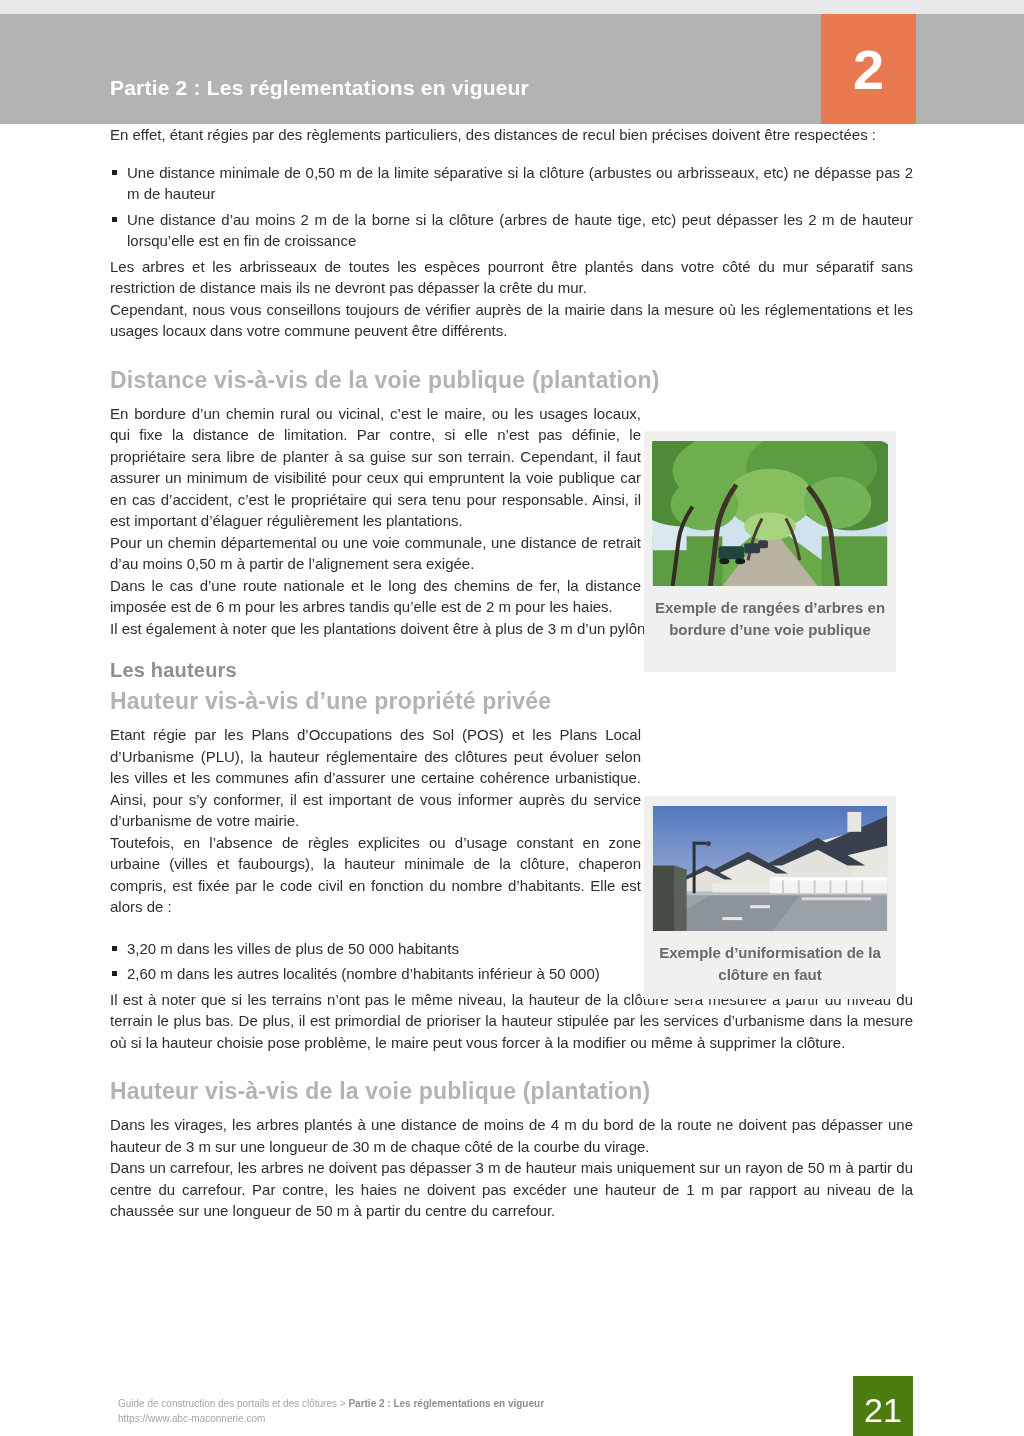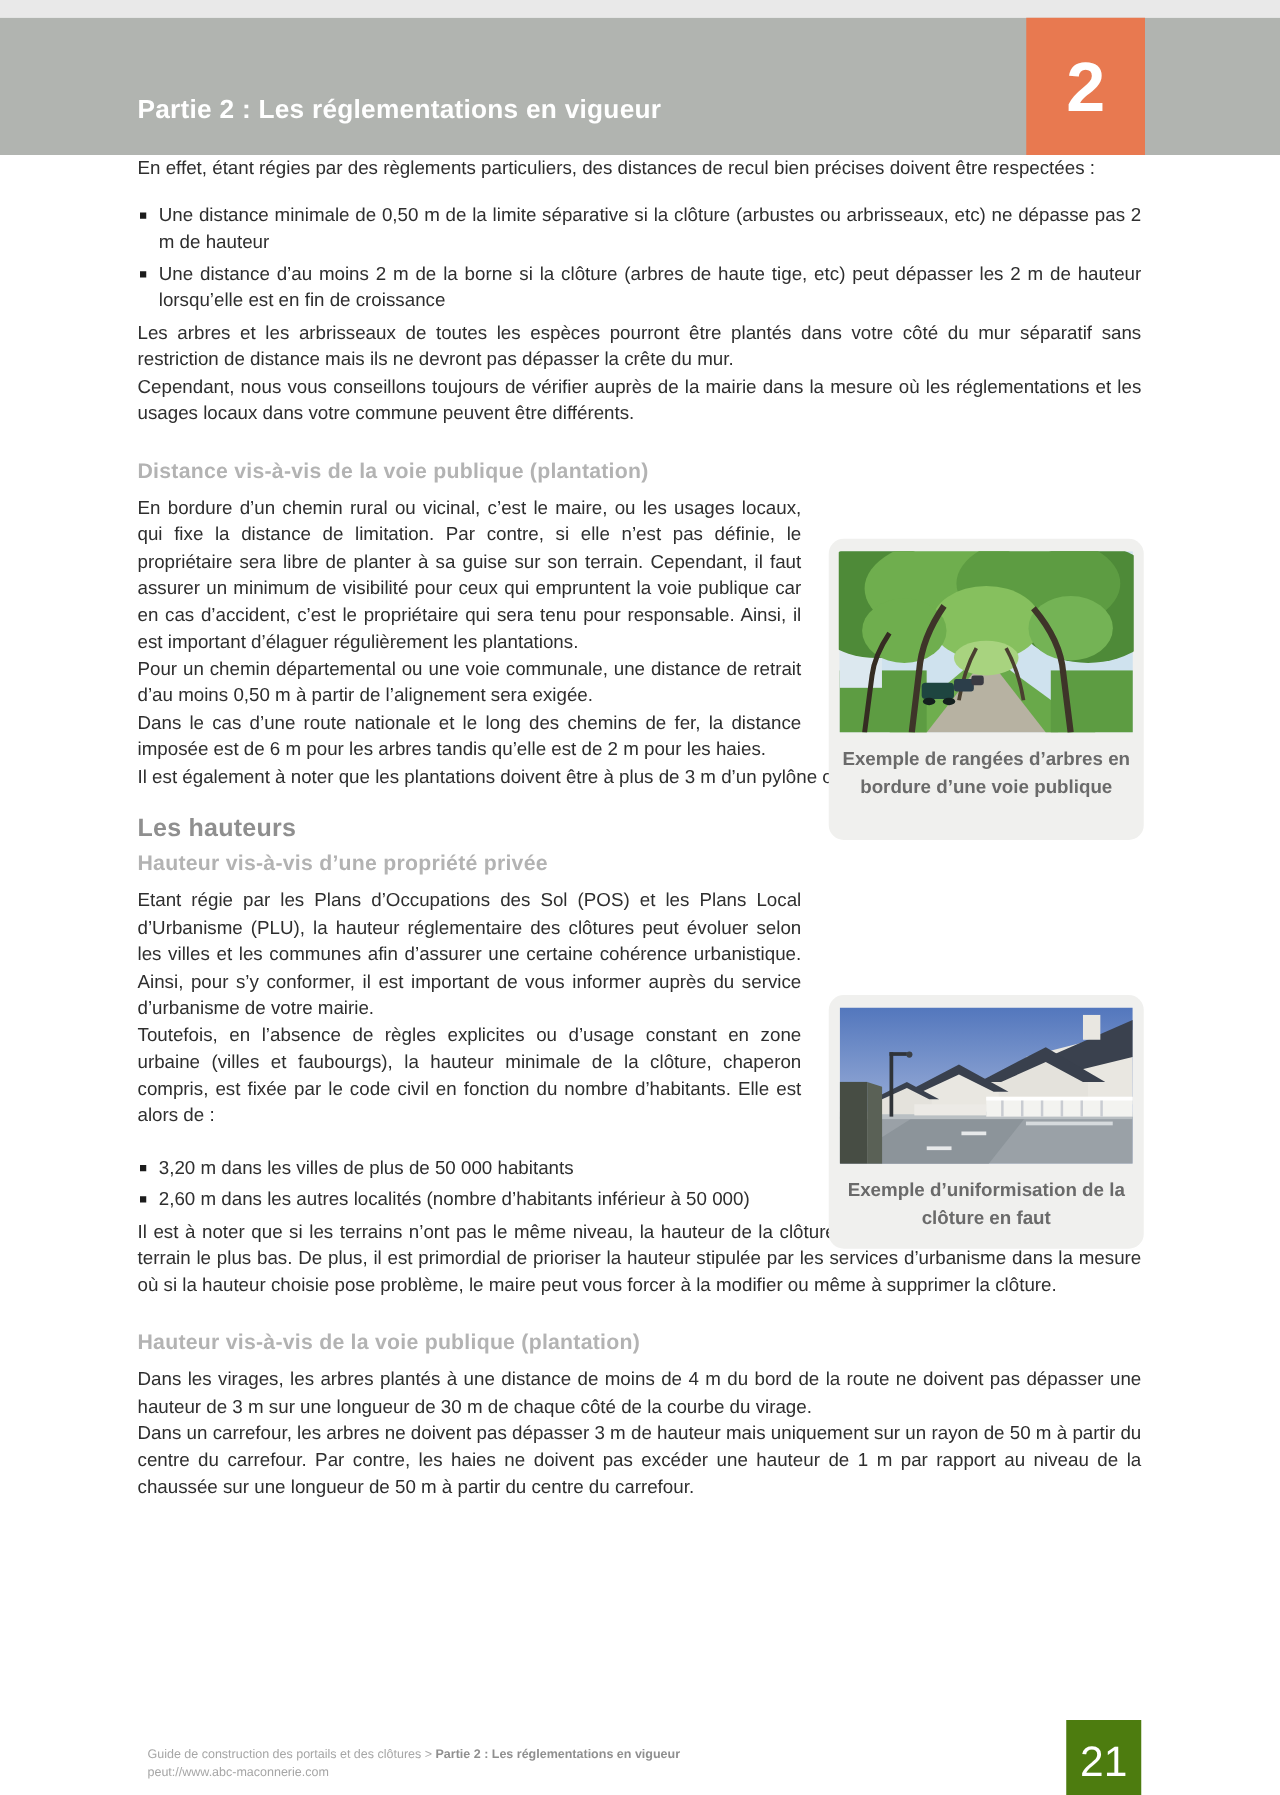--- a/index.html
+++ b/index.html
@@ -46,31 +46,31 @@
   .sq{
     position:absolute;left:2px;top:8px;width:5px;height:5px;background:#1c1c1c;
     display:inline-block;
   }
   .gap14{margin-top:14px;}
   .gap16{margin-top:16px;}
   .gap18{margin-top:18px;}
   .gap22{margin-top:22px;}
   h3.subhead{
     margin:25px 0 9px 0;
-    font-size:17px;font-weight:bold;color:#b3b3b3;letter-spacing:.2px;
+    font-size:23px;font-weight:bold;color:#b3b3b3;letter-spacing:.2px;
   }
   h2.sechead{
     margin:20px 0 4px 0;
     font-size:20px;font-weight:bold;color:#8f8f8f;letter-spacing:.2px;
   }
   .narrow{width:531px;}
   
   .figure-box{
-    position:absolute;left:663px;width:252px;
-    background:#f0f0ee;border-radius:12px;
+    position:absolute;left:644px;width:252px;
+    background:#f0f0ee;border-radius:0;
     box-sizing:border-box;padding:10px 8px 12px 8px;
     text-align:center;
   }
   .figure-box.fig1{top:417px;height:241px;}
   .figure-box.fig2{top:782px;height:203px;}
   .figure-box svg{display:block;width:236px;border-radius:1px;}
   .figcap{
     margin-top:11px;
     font-size:15px;line-height:22px;font-weight:bold;color:#6a6a6a;
     text-align:center;
@@ -224,17 +224,17 @@
       <circle cx="56" cy="38" r="2.5" fill="#3b4046"></circle>
       <rect x="98" y="100" width="20" height="3" fill="#e7e9ea"></rect>
       <rect x="70" y="112" width="20" height="3" fill="#e7e9ea"></rect>
       <rect x="150" y="92" width="70" height="3" fill="#d6dadd"></rect>
     </svg>
     <div class="figcap">Exemple d’uniformisation de la clôture en faut</div>
   </div>
 
   <div class="footer">
     <div><span>Guide de construction des portails et des clôtures &gt; </span><span class="bold">Partie 2 : Les réglementations en vigueur</span></div>
-    <div>peut://www.abc-maconnerie.com</div>
+    <div>https://www.abc-maconnerie.com</div>
   </div>
   <div class="page-num-box">21</div>
 
 </div>
 
 </body></html>

